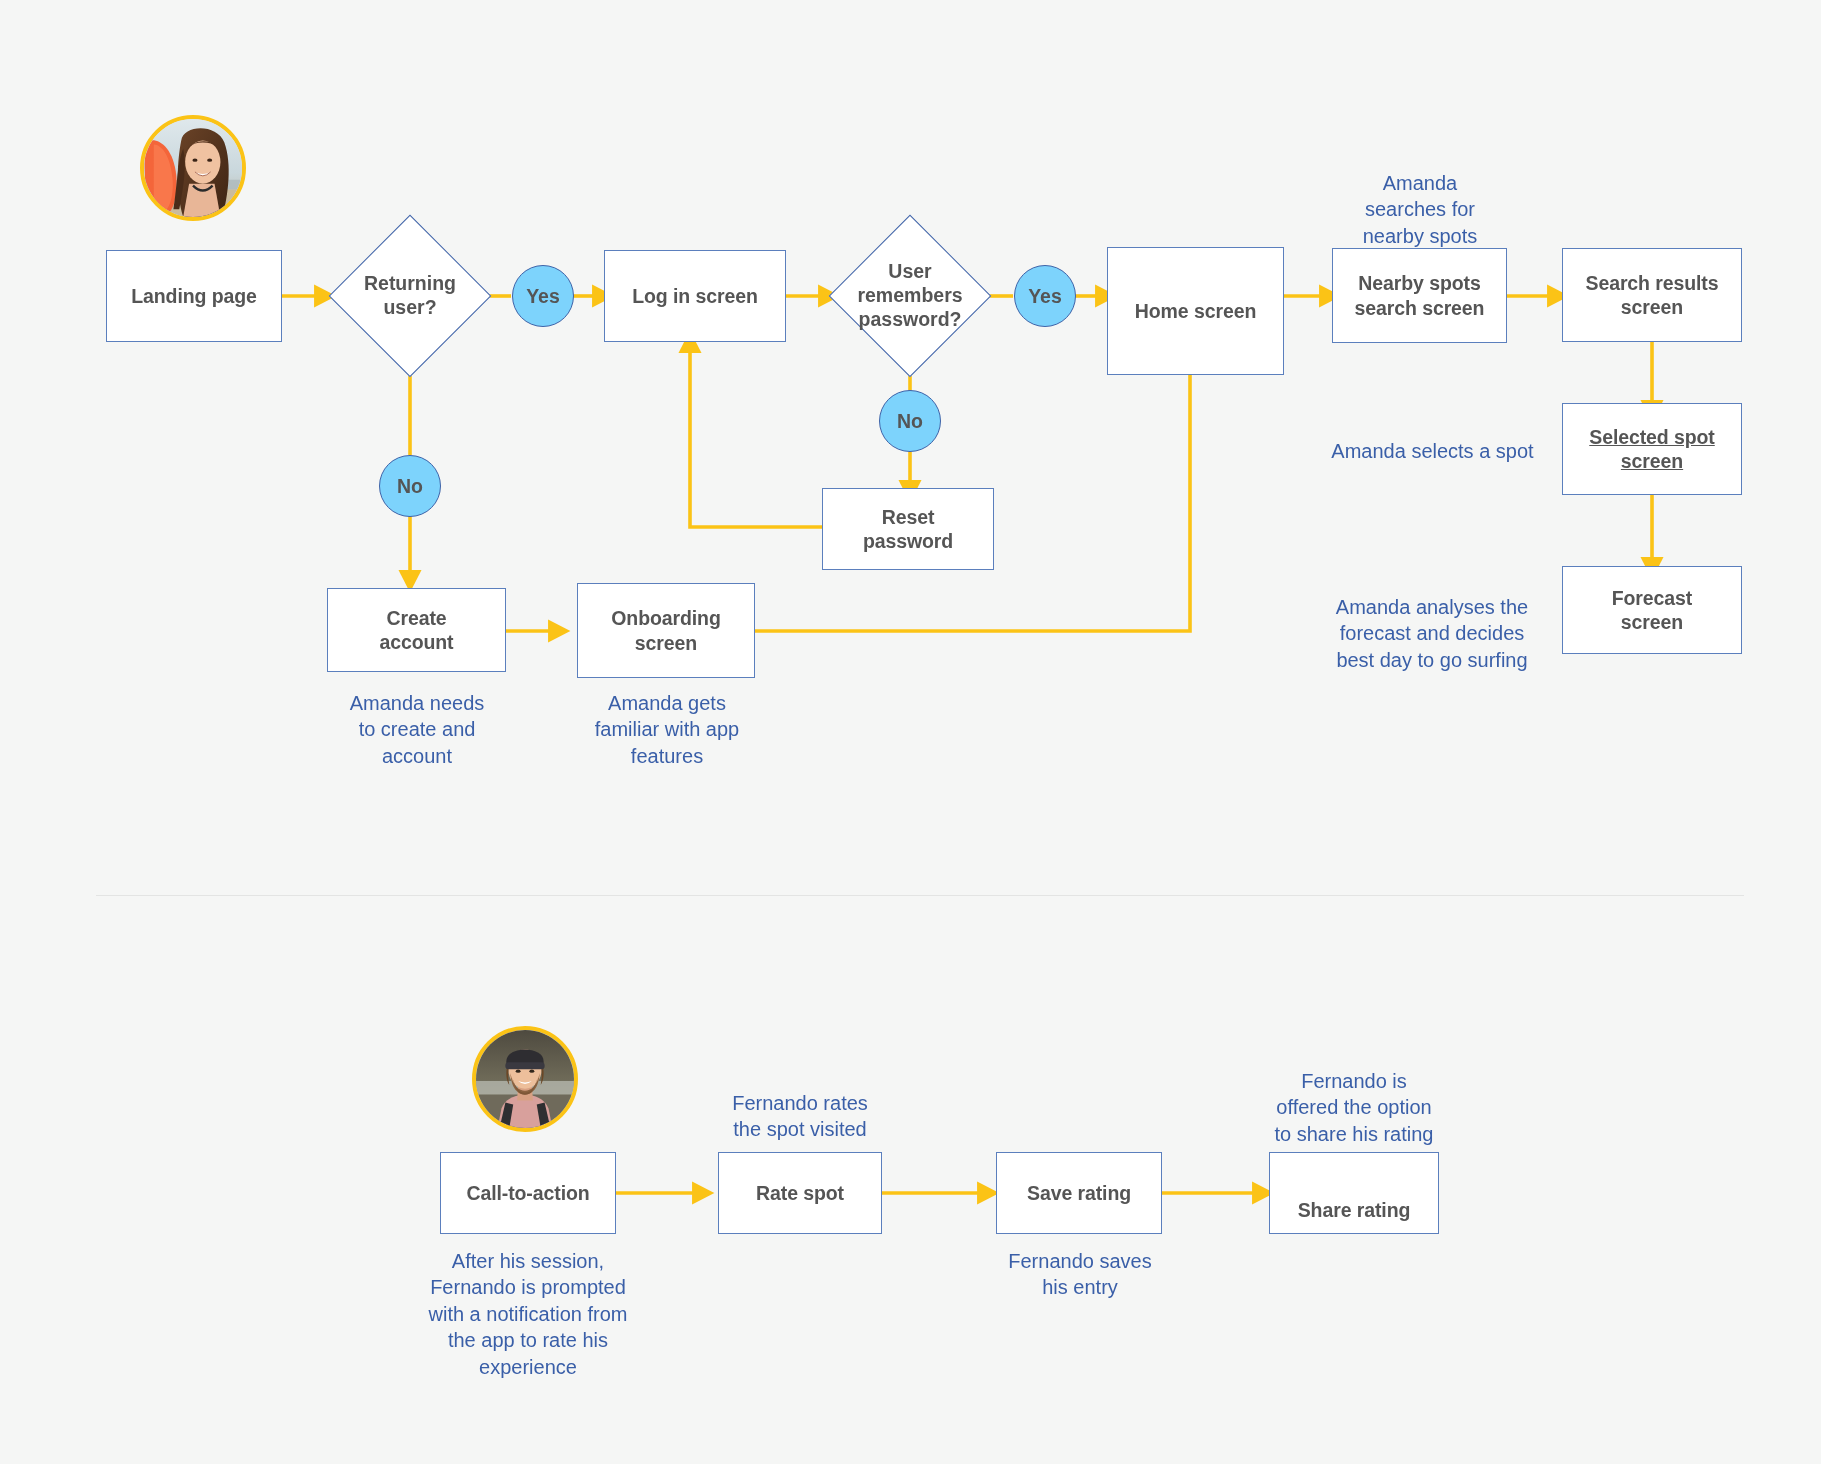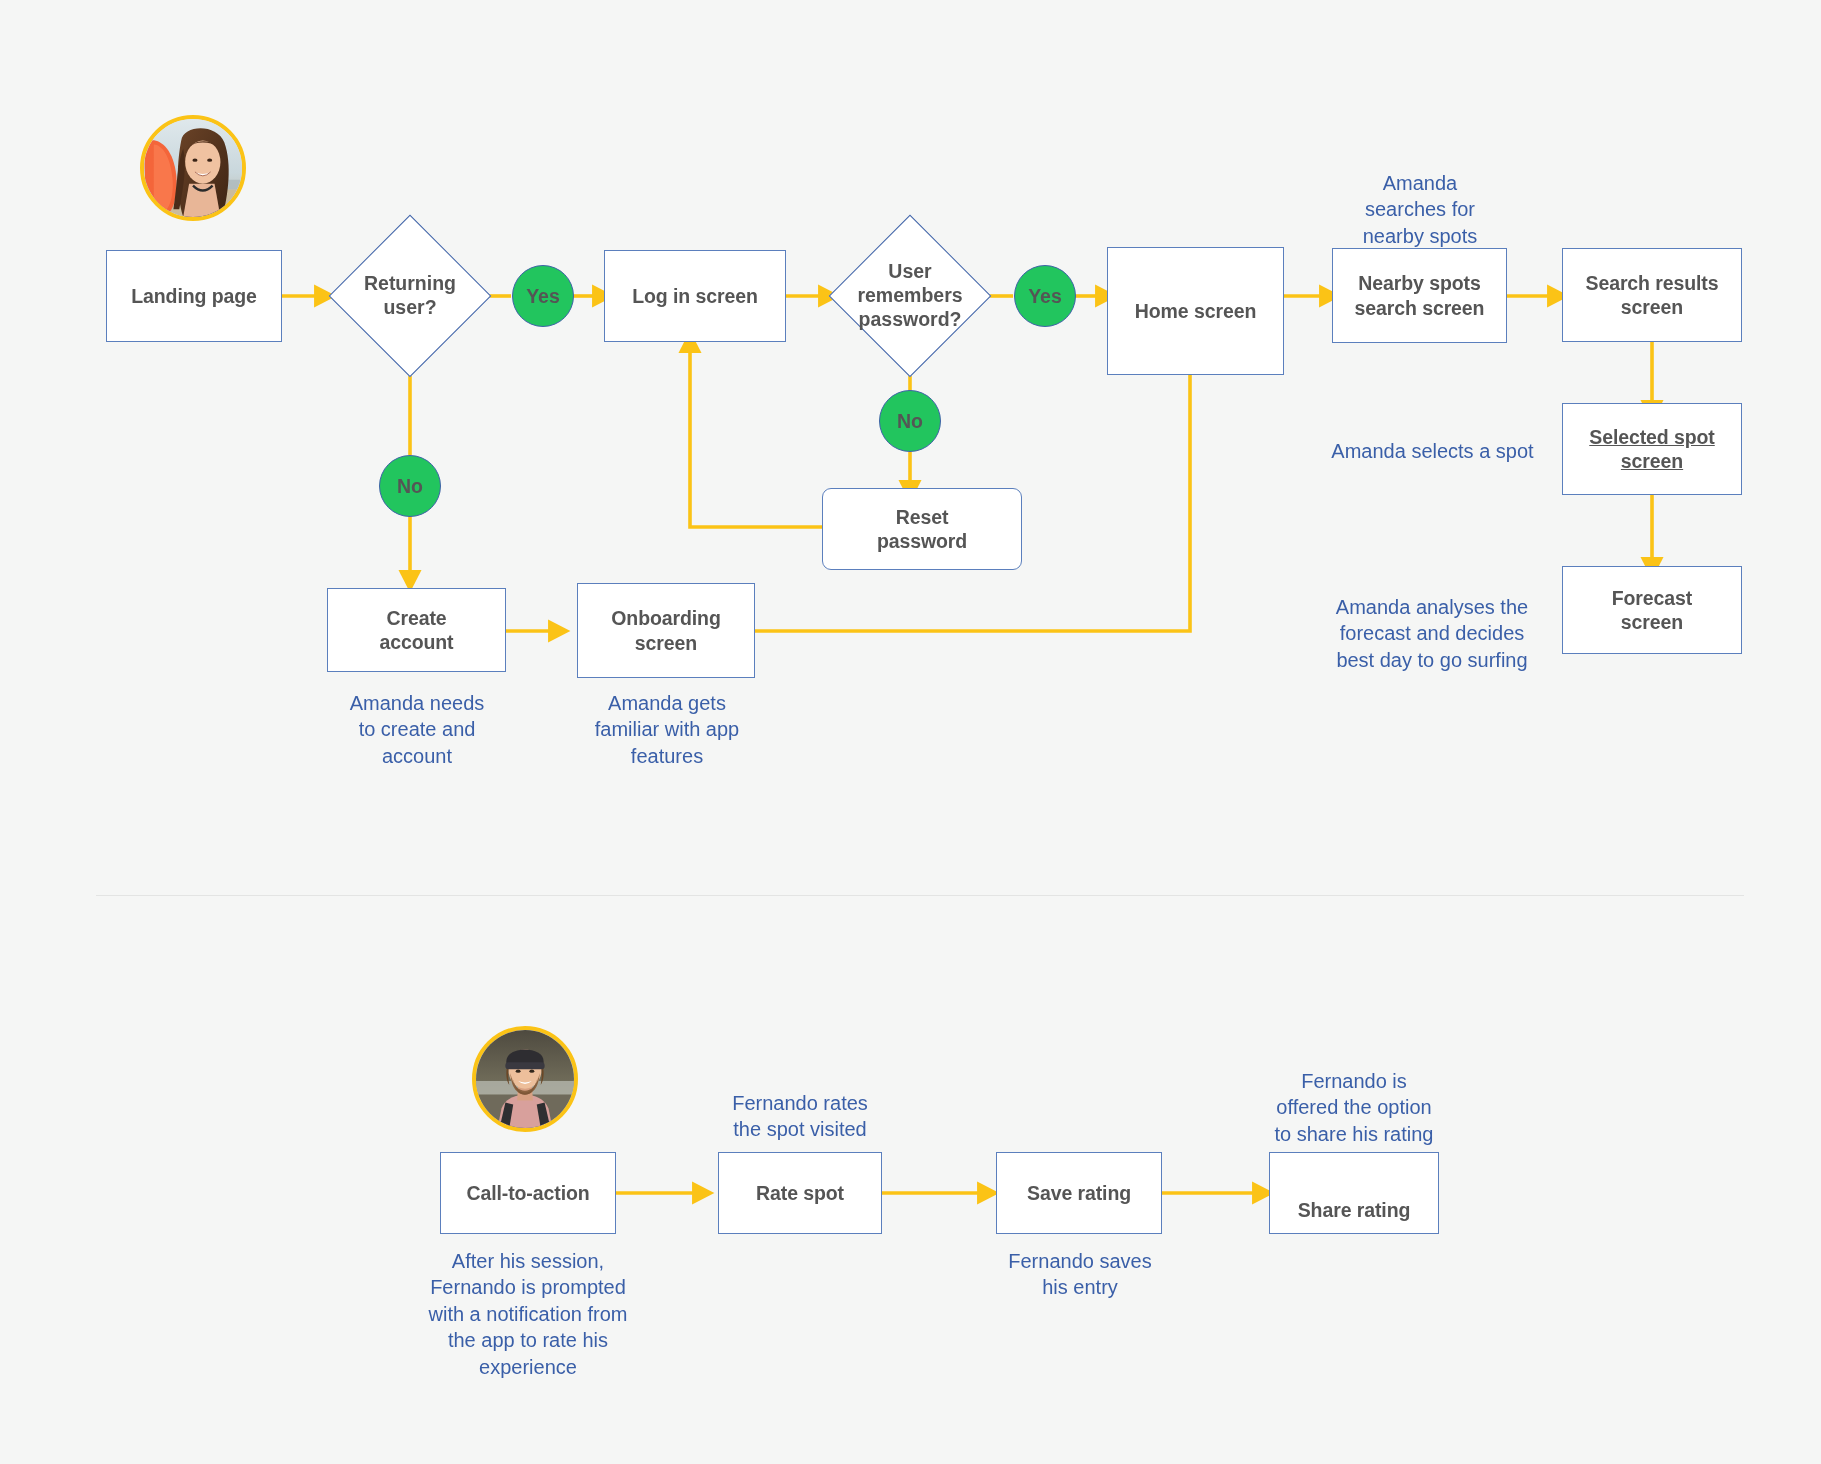--- a/index.html
+++ b/index.html
@@ -63,21 +63,21 @@
     text-align: center;
     color: #555555;
     font-weight: bold;
     font-size: 19.5px;
     line-height: 1.22;
   }
 
   .pill {
     position: absolute;
     box-sizing: border-box;
-    background: #22c55e;
+    background: #7dd3fc;
     border: 1.6px solid #3f63a8;
     border-radius: 50%;
     display: flex;
     align-items: center;
     justify-content: center;
     color: #555555;
     font-weight: bold;
     font-size: 19.5px;
   }
 
@@ -232,21 +232,21 @@
   </div>
 
   <div class="pill" style="left:1014px; top:265px; width:62px; height:62px;">
     <span>Yes</span>
   </div>
 
   <div class="pill" style="left:879px; top:390px; width:62px; height:62px;">
     <span>No</span>
   </div>
 
-  <div class="node" style="left:822px; top:488px; width:200px; height:82px;border-radius:9px;">
+  <div class="node" style="left:822px; top:488px; width:172px; height:82px;">
     <span style="white-space: pre-line;">Reset
 password</span>
   </div>
 
   <div class="node" style="left:327px; top:588px; width:179px; height:84px;">
     <span style="white-space: pre-line;">Create
 account</span>
   </div>
 
   <div class="node" style="left:577px; top:583px; width:178px; height:95px;">

